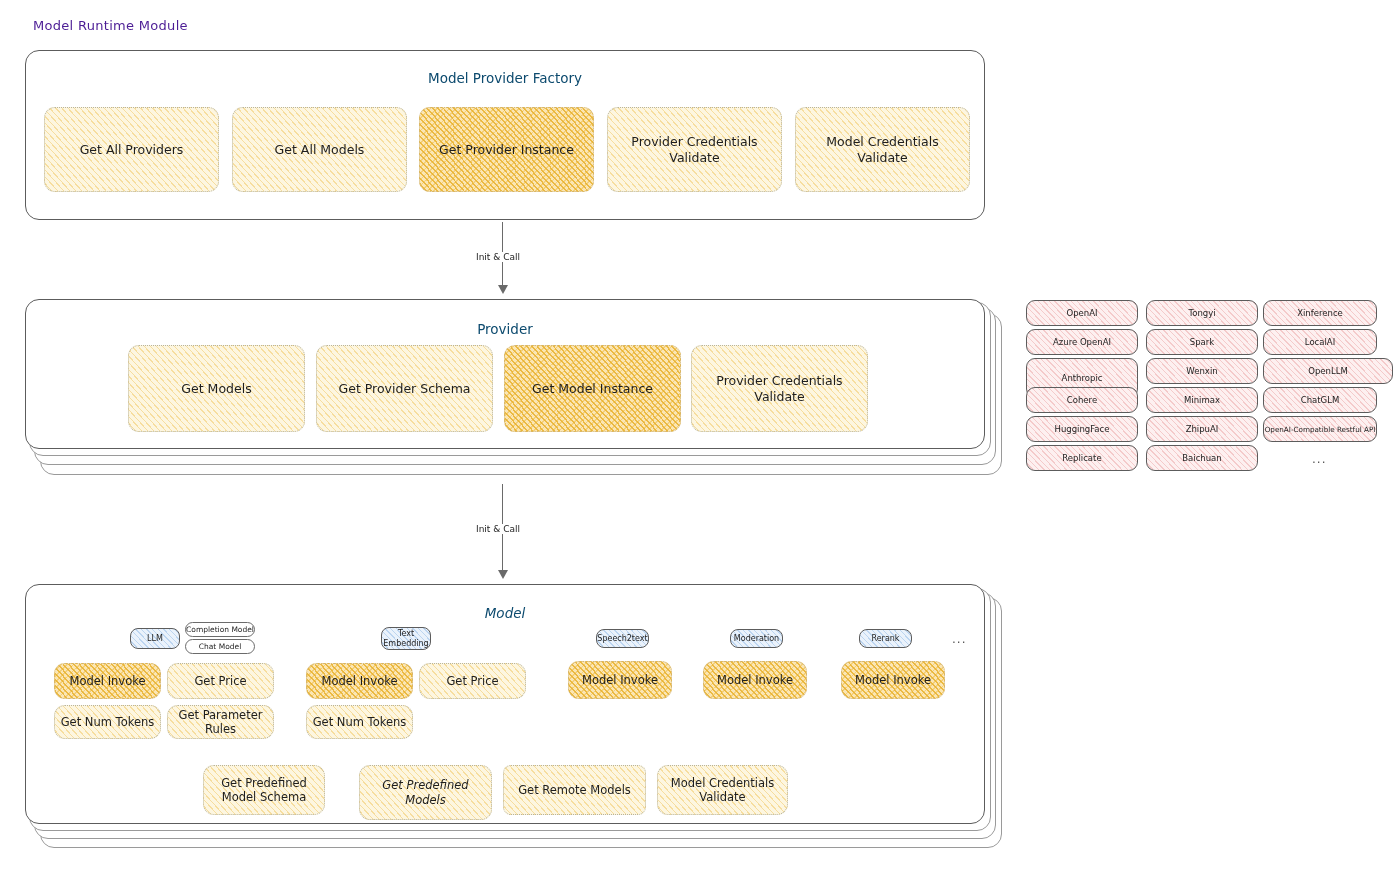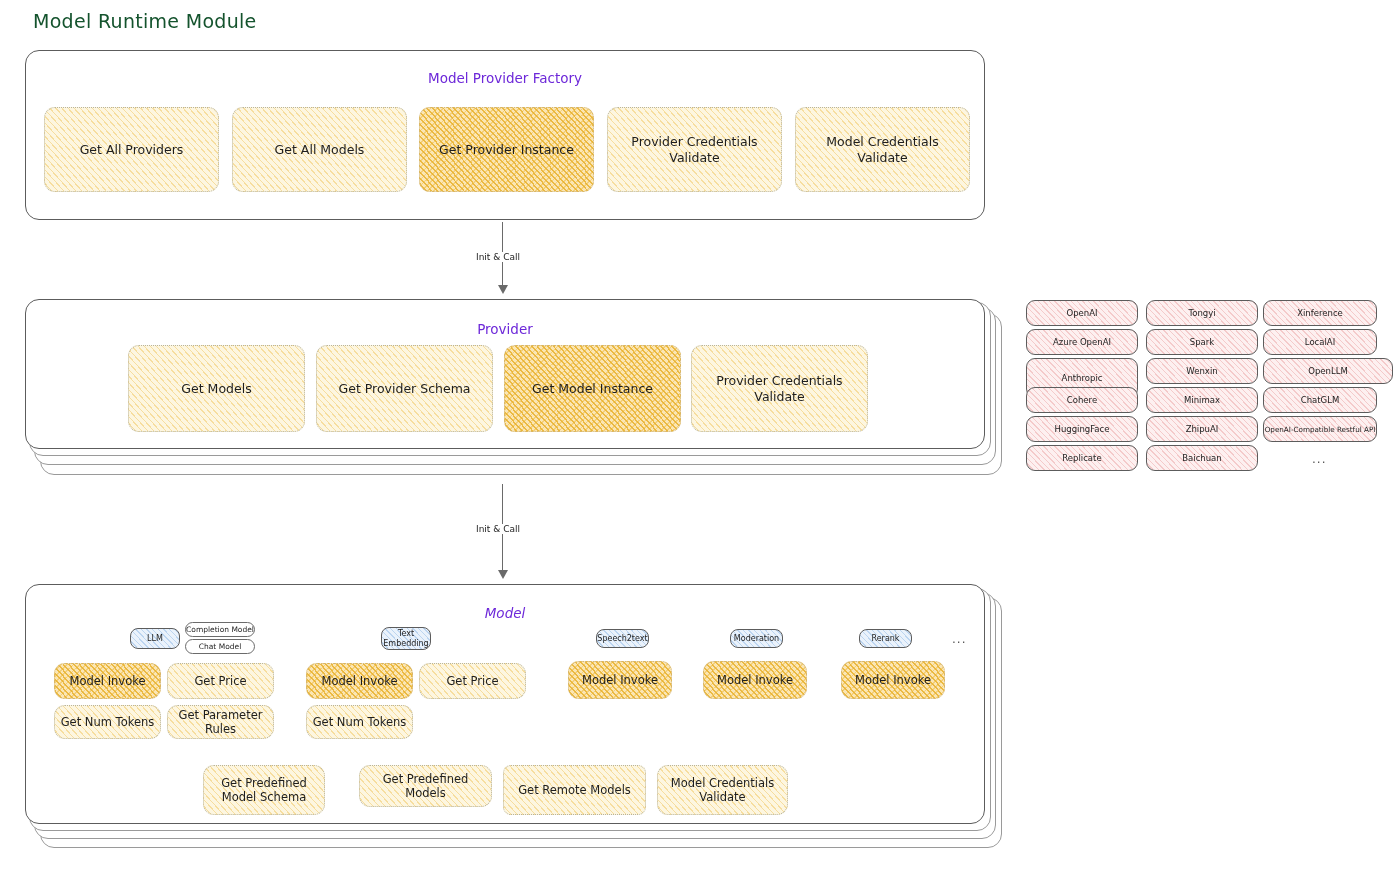--- a/index.html
+++ b/index.html
@@ -6,37 +6,37 @@
   html, body {
     margin: 0; padding: 0;
     width: 1393px; height: 880px;
     background: #ffffff;
     font-family: "DejaVu Sans", sans-serif;
     overflow: hidden;
   }
   #canvas { position: relative; width: 1393px; height: 880px; }
 
   .title {
-    position: absolute; left: 33px; top: 10px;
-    font-size: 19px; color: #14532d; letter-spacing: .3px;
+    position: absolute; left: 33px; top: 18px;
+    font-size: 13px; color: #4c1d95; letter-spacing: .3px;
   }
 
   
   .card {
     position: absolute;
     background: #ffffff;
     border: 1.1px solid #5c5c5c;
     border-radius: 14px;
   }
   .card.stack-l1, .card.stack-l2, .card.stack-l3 { border-color: #9a9a9a; z-index: 0; }
 
   .card-label {
     position: absolute; left: 0; right: 0;
     text-align: center;
-    font-size: 13.5px; color: #6d28d9;
+    font-size: 13.5px; color: #0c4a6e;
   }
 
   
   .hbox {
     position: absolute;
     border: 1px dotted #b9b49a;
     border-radius: 11px;
     display: flex; align-items: center; justify-content: center;
     text-align: center;
     color: #1e1e1e;
@@ -187,17 +187,17 @@
 
   <div class="bbadge" style="left:730px; top:629px; width:53px; height:19px; z-index:2;">Moderation</div>
   <div class="hbox strong" style="left:703px; top:661px; width:104px; height:38px; font-size:11.5px; z-index:2;">Model Invoke</div>
 
   <div class="bbadge" style="left:859px; top:629px; width:53px; height:19px; z-index:2;">Rerank</div>
   <div class="hbox strong" style="left:841px; top:661px; width:104px; height:38px; font-size:11.5px; z-index:2;">Model Invoke</div>
 
   <div class="ellipsis" style="left:952px; top:632px; z-index:2;">...</div>
 
   <div class="hbox" style="left:203px; top:765px; width:122px; height:50px; font-size:11.5px; padding:0 8px; z-index:2;">Get Predefined Model Schema</div>
-  <div class="hbox" style="left:359px; top:765px; width:133px; height:42px; font-size:11.5px; padding:0 17px; z-index:2;">Get Predefined Models</div>
+  <div class="hbox" style="left:359px; top:765px; width:133px; height:55px; font-size:11.5px; padding:0 17px; z-index:2;font-style:italic;">Get Predefined Models</div>
   <div class="hbox" style="left:503px; top:765px; width:143px; height:50px; font-size:11.5px; padding:0 6px; z-index:2;border-radius:8px;">Get Remote Models</div>
   <div class="hbox" style="left:657px; top:765px; width:131px; height:50px; font-size:11.5px; padding:0 8px; z-index:2;">Model Credentials Validate</div>
 
 </div>
 
 </body></html>

